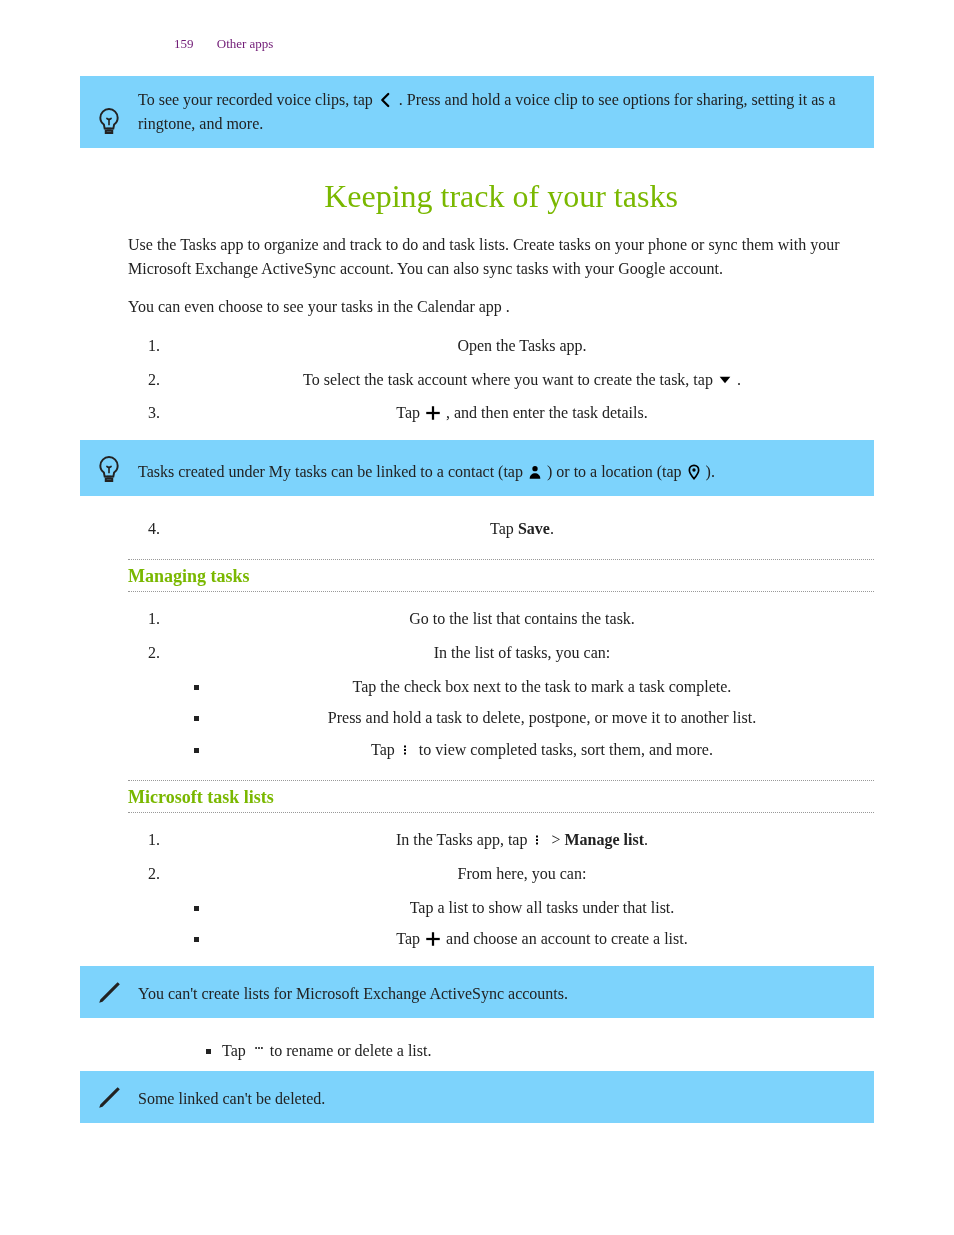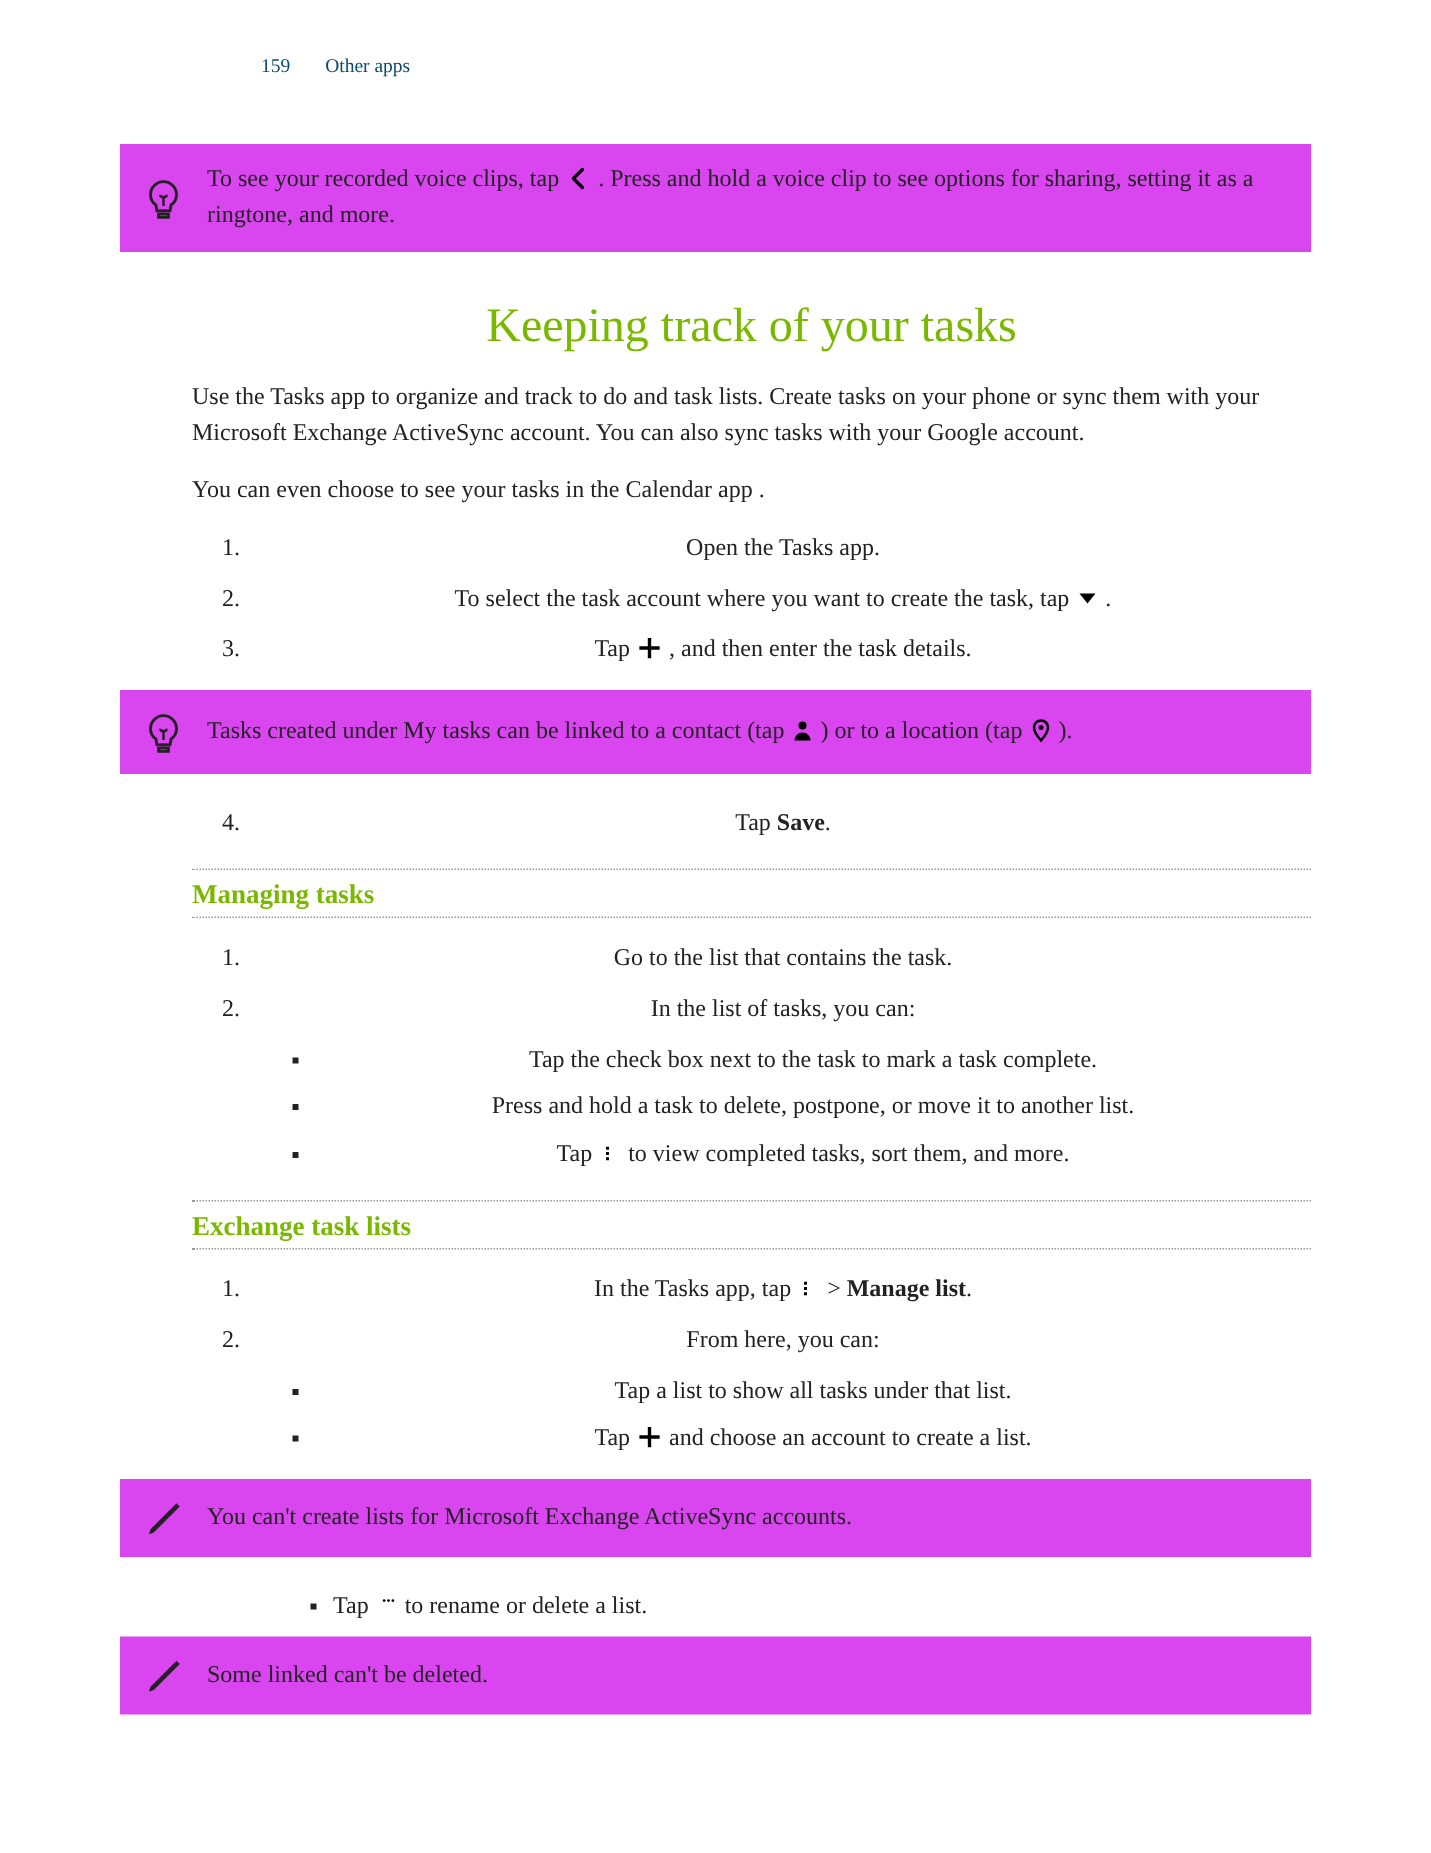--- a/index.html
+++ b/index.html
@@ -11,31 +11,31 @@
   }
   .page {
     width: 954px;
     min-height: 1235px;
     box-sizing: border-box;
     padding: 36px 80px 60px 80px;
     position: relative;
   }
   .header {
     font-size: 13px;
-    color: #0c4a6e;
-    margin-bottom: 44px;
+    color: #701a75;
+    margin-bottom: 24px;
     margin-left: 94px;
   }
   .header .page-num {
     margin-right: 20px;
   }
   .callout {
-    background: #d946ef;
+    background: #7dd3fc;
     display: flex;
-    align-items: center;
+    align-items: flex-end;
     padding: 12px 16px;
     margin: 0 0 20px 0;
   }
   .callout .icon-col {
     width: 42px;
     flex: 0 0 42px;
     text-align: left;
     padding-top: 2px;
   }
   .callout .text-col {
@@ -247,21 +247,21 @@
                   <use href="#svg-menu-vert"></use>
                 </svg></span>
             <span> to view completed tasks, sort them, and more.</span>
           </li>
         </ul>
       </li>
     </ol>
 
     <div class="sub-separator"></div>
 
-    <h2 class="sub-heading" style="border-top:none">Exchange task lists</h2>
+    <h2 class="sub-heading" style="border-top:none">Microsoft task lists</h2>
 
     <ol class="steps">
       <li>
         <span>In the Tasks app, tap </span>
         <span class="inline-icon"><svg width="12" height="16" viewBox="0 0 24 24">
               <use href="#svg-menu-vert"></use>
             </svg></span>
         <span> &gt; </span><span class="bold">Manage list</span><span>.</span>
       </li>
       <li>

